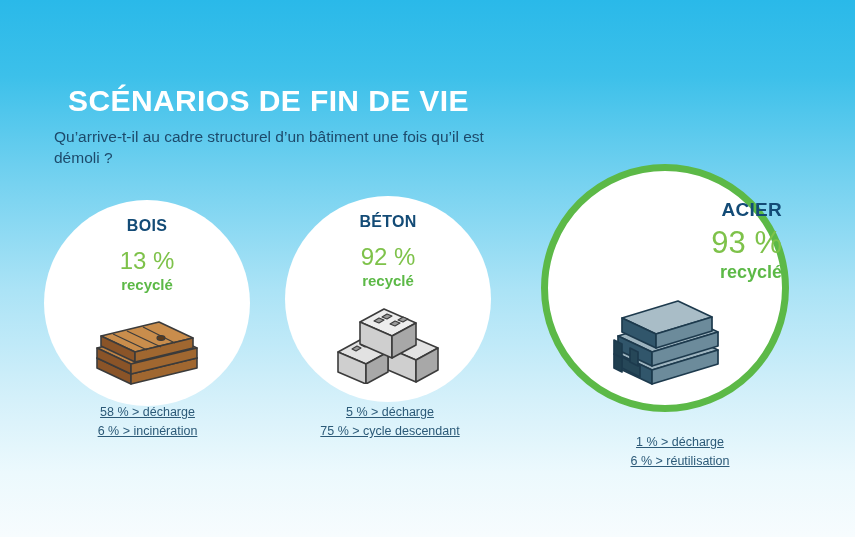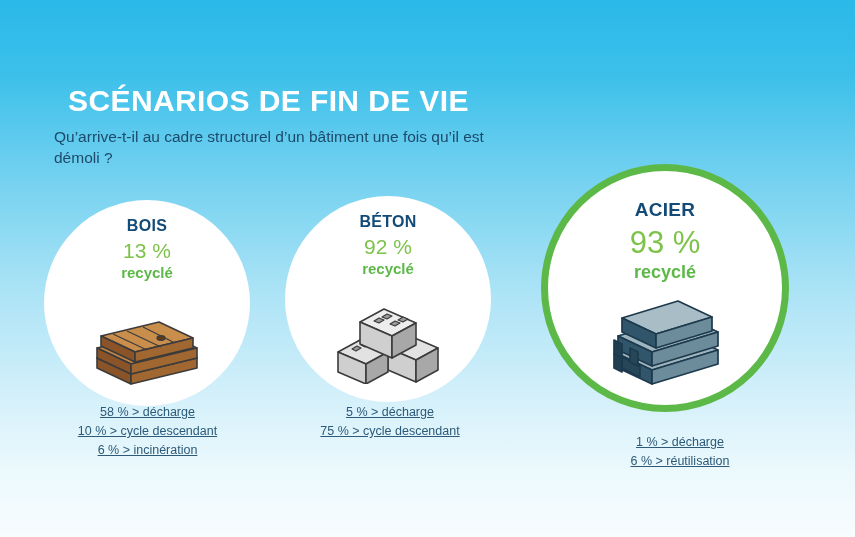--- a/index.html
+++ b/index.html
@@ -84,26 +84,26 @@
   .icon-wrap {
     position: absolute;
     display: flex;
     align-items: center;
     justify-content: center;
   }
   
   .circle.small { width: 206px; height: 206px; }
   .circle.small .circle-inner { top: 17px; }
   .circle.small .mat-name { font-size: 16px; }
-  .circle.small .mat-pct { font-size: 21px; margin-top: 4px; }
+  .circle.small .mat-pct { font-size: 24px; margin-top: 12px; }
   .circle.small .mat-recycled { font-size: 15px; margin-top: 1px; }
   .circle.small .icon-wrap { left: 0; right: 0; top: 108px; height: 80px; }
   
   .circle.big { width: 248px; height: 248px; }
-  .circle.big .circle-inner { top: 28px; }
+  .circle.big .circle-inner { top: 28px; align-items: flex-end; }
   .circle.big .mat-name { font-size: 19px; }
   .circle.big .mat-pct { font-size: 31px; margin-top: 4px; }
   .circle.big .mat-recycled { font-size: 18px; margin-top: 1px; }
   .circle.big .icon-wrap { left: 0; right: 0; top: 120px; height: 100px; }
   
   .breakdown {
     position: absolute;
     text-align: center;
     font-size: 12.5px;
     color: #2c5a78;
@@ -146,21 +146,20 @@
           <line x1="56" y1="17" x2="88" y2="33" stroke-width="1.1"></line>
 
           <ellipse cx="74" cy="28" rx="4" ry="2.4" fill="#5d3a18" stroke-width="1.2"></ellipse>
         </g>
       </svg>
     </div>
   </div>
 
   <div class="breakdown" style="left:60px; top:403px; width:175px;">
     <div>58 % &gt; décharge</div>
-    <div>10 % &gt; cycle descendant</div>
     <div>6 % &gt; incinération</div>
   </div>
 
   <div class="circle small" style="left:285px; top:196px;">
     <div class="circle-inner">
       <div class="mat-name">BÉTON</div>
       <div class="mat-pct">92 %</div>
       <div class="mat-recycled">recyclé</div>
     </div>
     <div class="icon-wrap">

